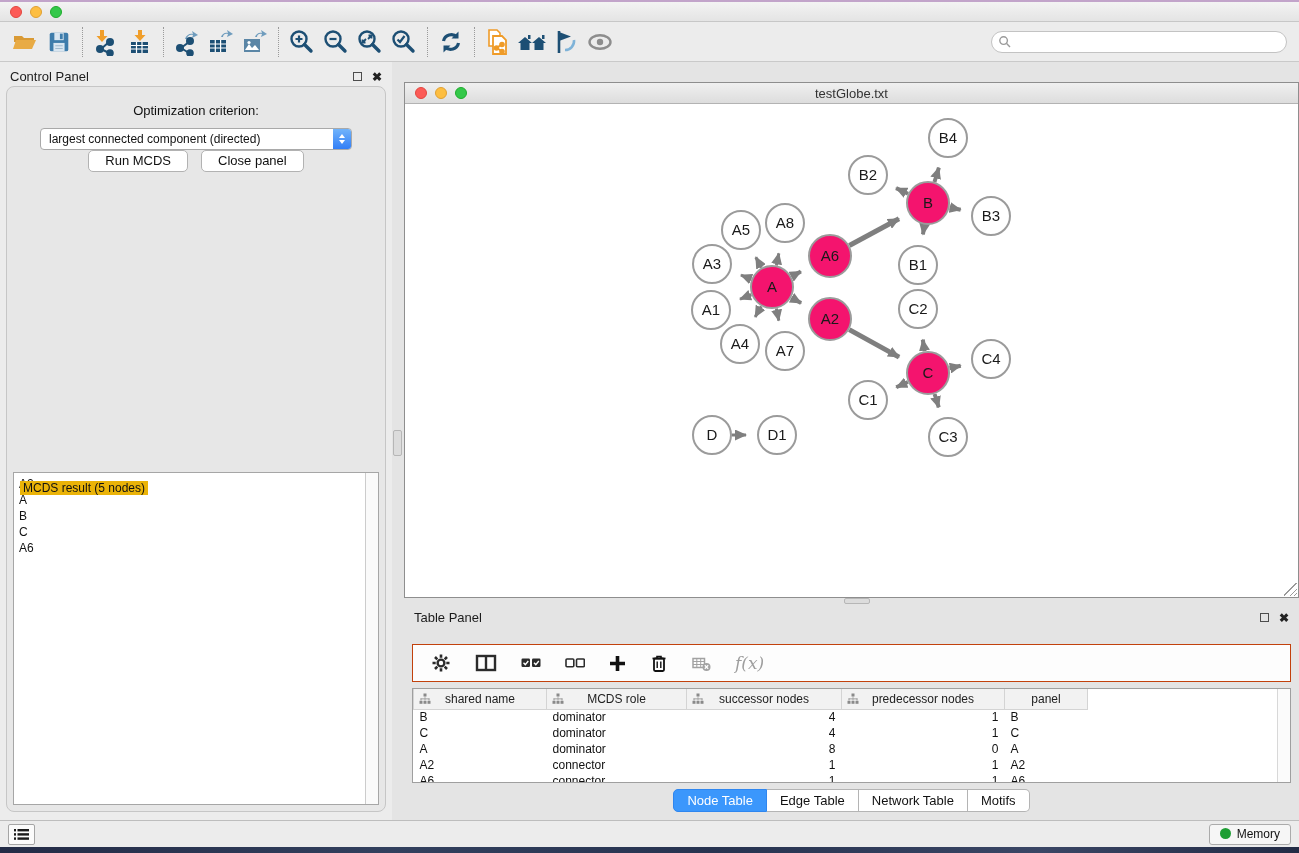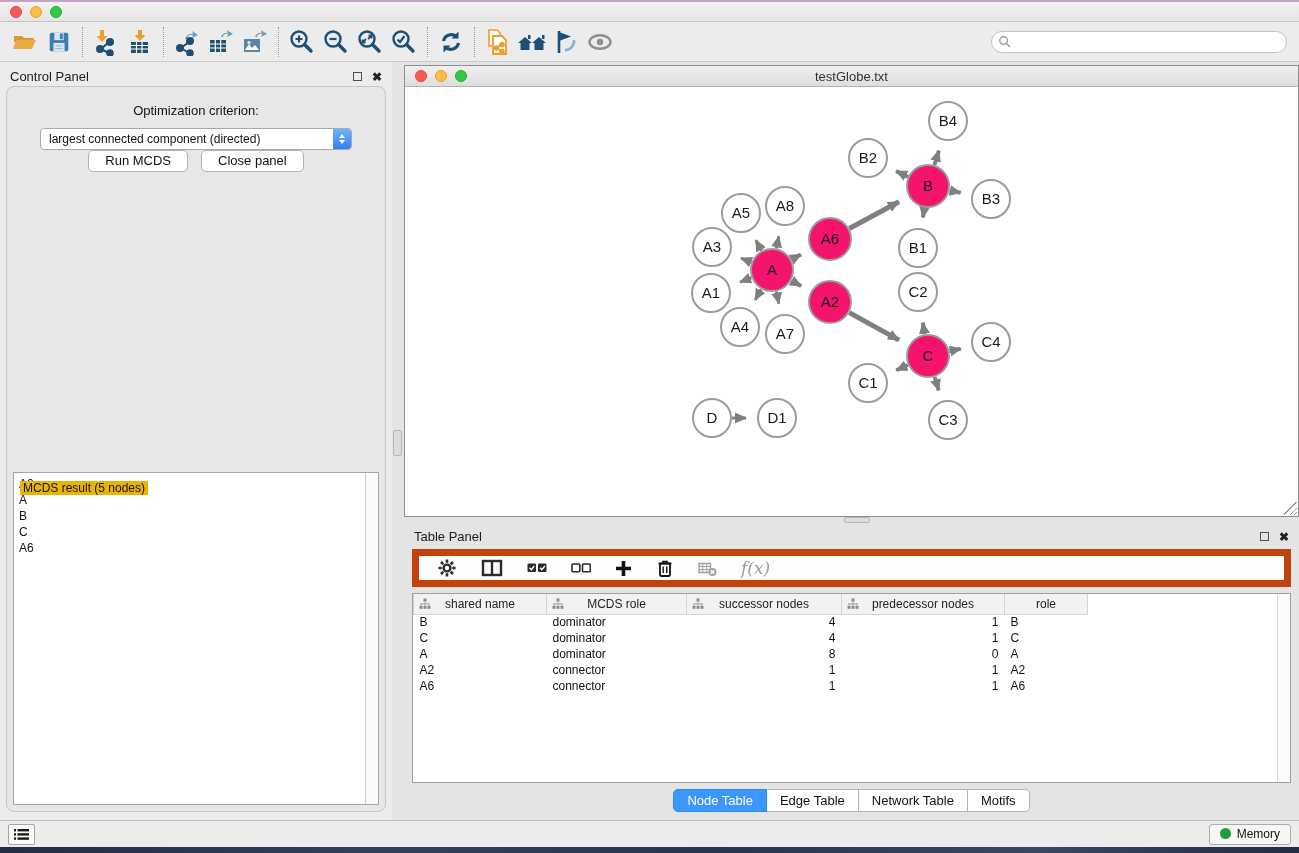--- a/index.html
+++ b/index.html
@@ -54,33 +54,33 @@
   .groupbox-border { position:absolute; left:0; right:0; top:7px; bottom:0; border:1px solid #a6a6a6; }
   .groupbox-title { position:absolute; top:16px; left:7px; background:#eab308; padding:0 3px; font-size:12px; color:#111; z-index:2; }
   .result-list { position:absolute; left:1px; right:1px; top:8px; bottom:1px; background:#fff; display:flex; }
   .list-items { flex:1; padding:3px 0 0 5px; font-size:12px; line-height:16px; color:#111; }
   .list-scroll { width:13px; border-left:1px solid #ccc; background:#fafafa; }
   
   .main-splitter { width:12px; background:#e4e4e4; position:relative; }
   .vgrip { position:absolute; top:368px; left:1px; width:9px; height:26px; background:#dcdcdc; border:1px solid #b6b6b6; border-radius:2px; }
   
   .right-col { flex:1; display:flex; flex-direction:column; background:#e4e4e4; min-width:0; }
-  .network-window { margin-top:3px; height:452px; background:#fff; border:1px solid #8e8e8e; display:flex; flex-direction:column; position:relative; }
+  .network-window { margin-top:20px; height:516px; background:#fff; border:1px solid #8e8e8e; display:flex; flex-direction:column; position:relative; }
   .nw-titlebar { height:21px; background:linear-gradient(#f0f0f0,#dddddd); border-bottom:1px solid #b3b3b3; display:flex; align-items:center; position:relative; flex:none; }
   .nw-title { position:absolute; left:0; right:0; text-align:center; font-size:13px; color:#333; }
   .nw-canvas { flex:1; position:relative; overflow:hidden; }
   .nw-canvas svg { position:absolute; left:0; top:0; }
   .nw-resize-grip { position:absolute; right:1px; bottom:1px; width:13px; height:13px;
     background:linear-gradient(135deg, transparent 45%, #9a9a9a 45%, #9a9a9a 50%, transparent 50%, transparent 70%, #9a9a9a 70%, #9a9a9a 75%, transparent 75%, transparent 87%, #9a9a9a 87%, #9a9a9a 92%, transparent 92%); }
   .h-splitter { height:7px; position:relative; }
   .hgrip { position:absolute; left:440px; top:0; width:26px; height:6px; background:#dcdcdc; border:1px solid #b6b6b6; border-radius:2px; }
   
   .table-panel { flex:1; display:flex; flex-direction:column; padding:0 8px; min-height:0; }
   .tp-header { display:flex; align-items:center; padding:5px 2px 3px; }
-  .tp-toolbar { height:38px; background:#fdfdfd; border:7px solid #c2410c; display:flex; align-items:center; gap:24px; padding:0 18px; margin-top:2px; flex:none; }
+  .tp-toolbar { height:38px; background:#fdfdfd; border:1px solid #c2410c; display:flex; align-items:center; gap:24px; padding:0 18px; margin-top:16px; flex:none; }
   .tp-icon { display:flex; align-items:center; justify-content:center; cursor:default; }
   .fx { font-family:"DejaVu Serif", serif; font-style:italic; font-size:17px; color:#9e9e9e; }
   .tb-wrap { margin-top:6px; border:1px solid #9f9f9f; background:#fff; flex:1; position:relative; overflow:hidden; }
   table.datatable { border-collapse:collapse; table-layout:fixed; }
   table.datatable th { height:20px; background:#f2f2f2; border:1px solid #d4d4d4; border-top:none; font-weight:normal; font-size:12px; color:#222; position:relative; padding:0; }
   table.datatable th .th-inner { display:flex; align-items:center; justify-content:center; gap:4px; }
   table.datatable th .col-icon { position:absolute; left:5px; top:4px; }
   table.datatable th.filler { background:#fff; border:none; }
   table.datatable td { height:16px; font-size:12px; padding:0 6px; color:#111; white-space:nowrap; }
   td.num { text-align:right; padding-right:16px; }
@@ -549,21 +549,21 @@
                         <rect x="4.5" y="7.8" width="3" height="3"></rect>
                         <rect x="8.5" y="7.8" width="3" height="3"></rect>
                       </g>
                     </svg>
                     <div class="th-inner">
                       <span>predecessor nodes</span>
                     </div>
                   </th>
                   <th style="width: 83px;">
                     <div class="th-inner">
-                      <span>role</span>
+                      <span>panel</span>
                     </div>
                   </th>
                   <th class="filler"></th>
                 </tr>
               </thead>
             <tbody id="tbl-body">
                 <tr>
                   <td class="">B</td>
                   <td class="">dominator</td>
                   <td class="num">4</td>

